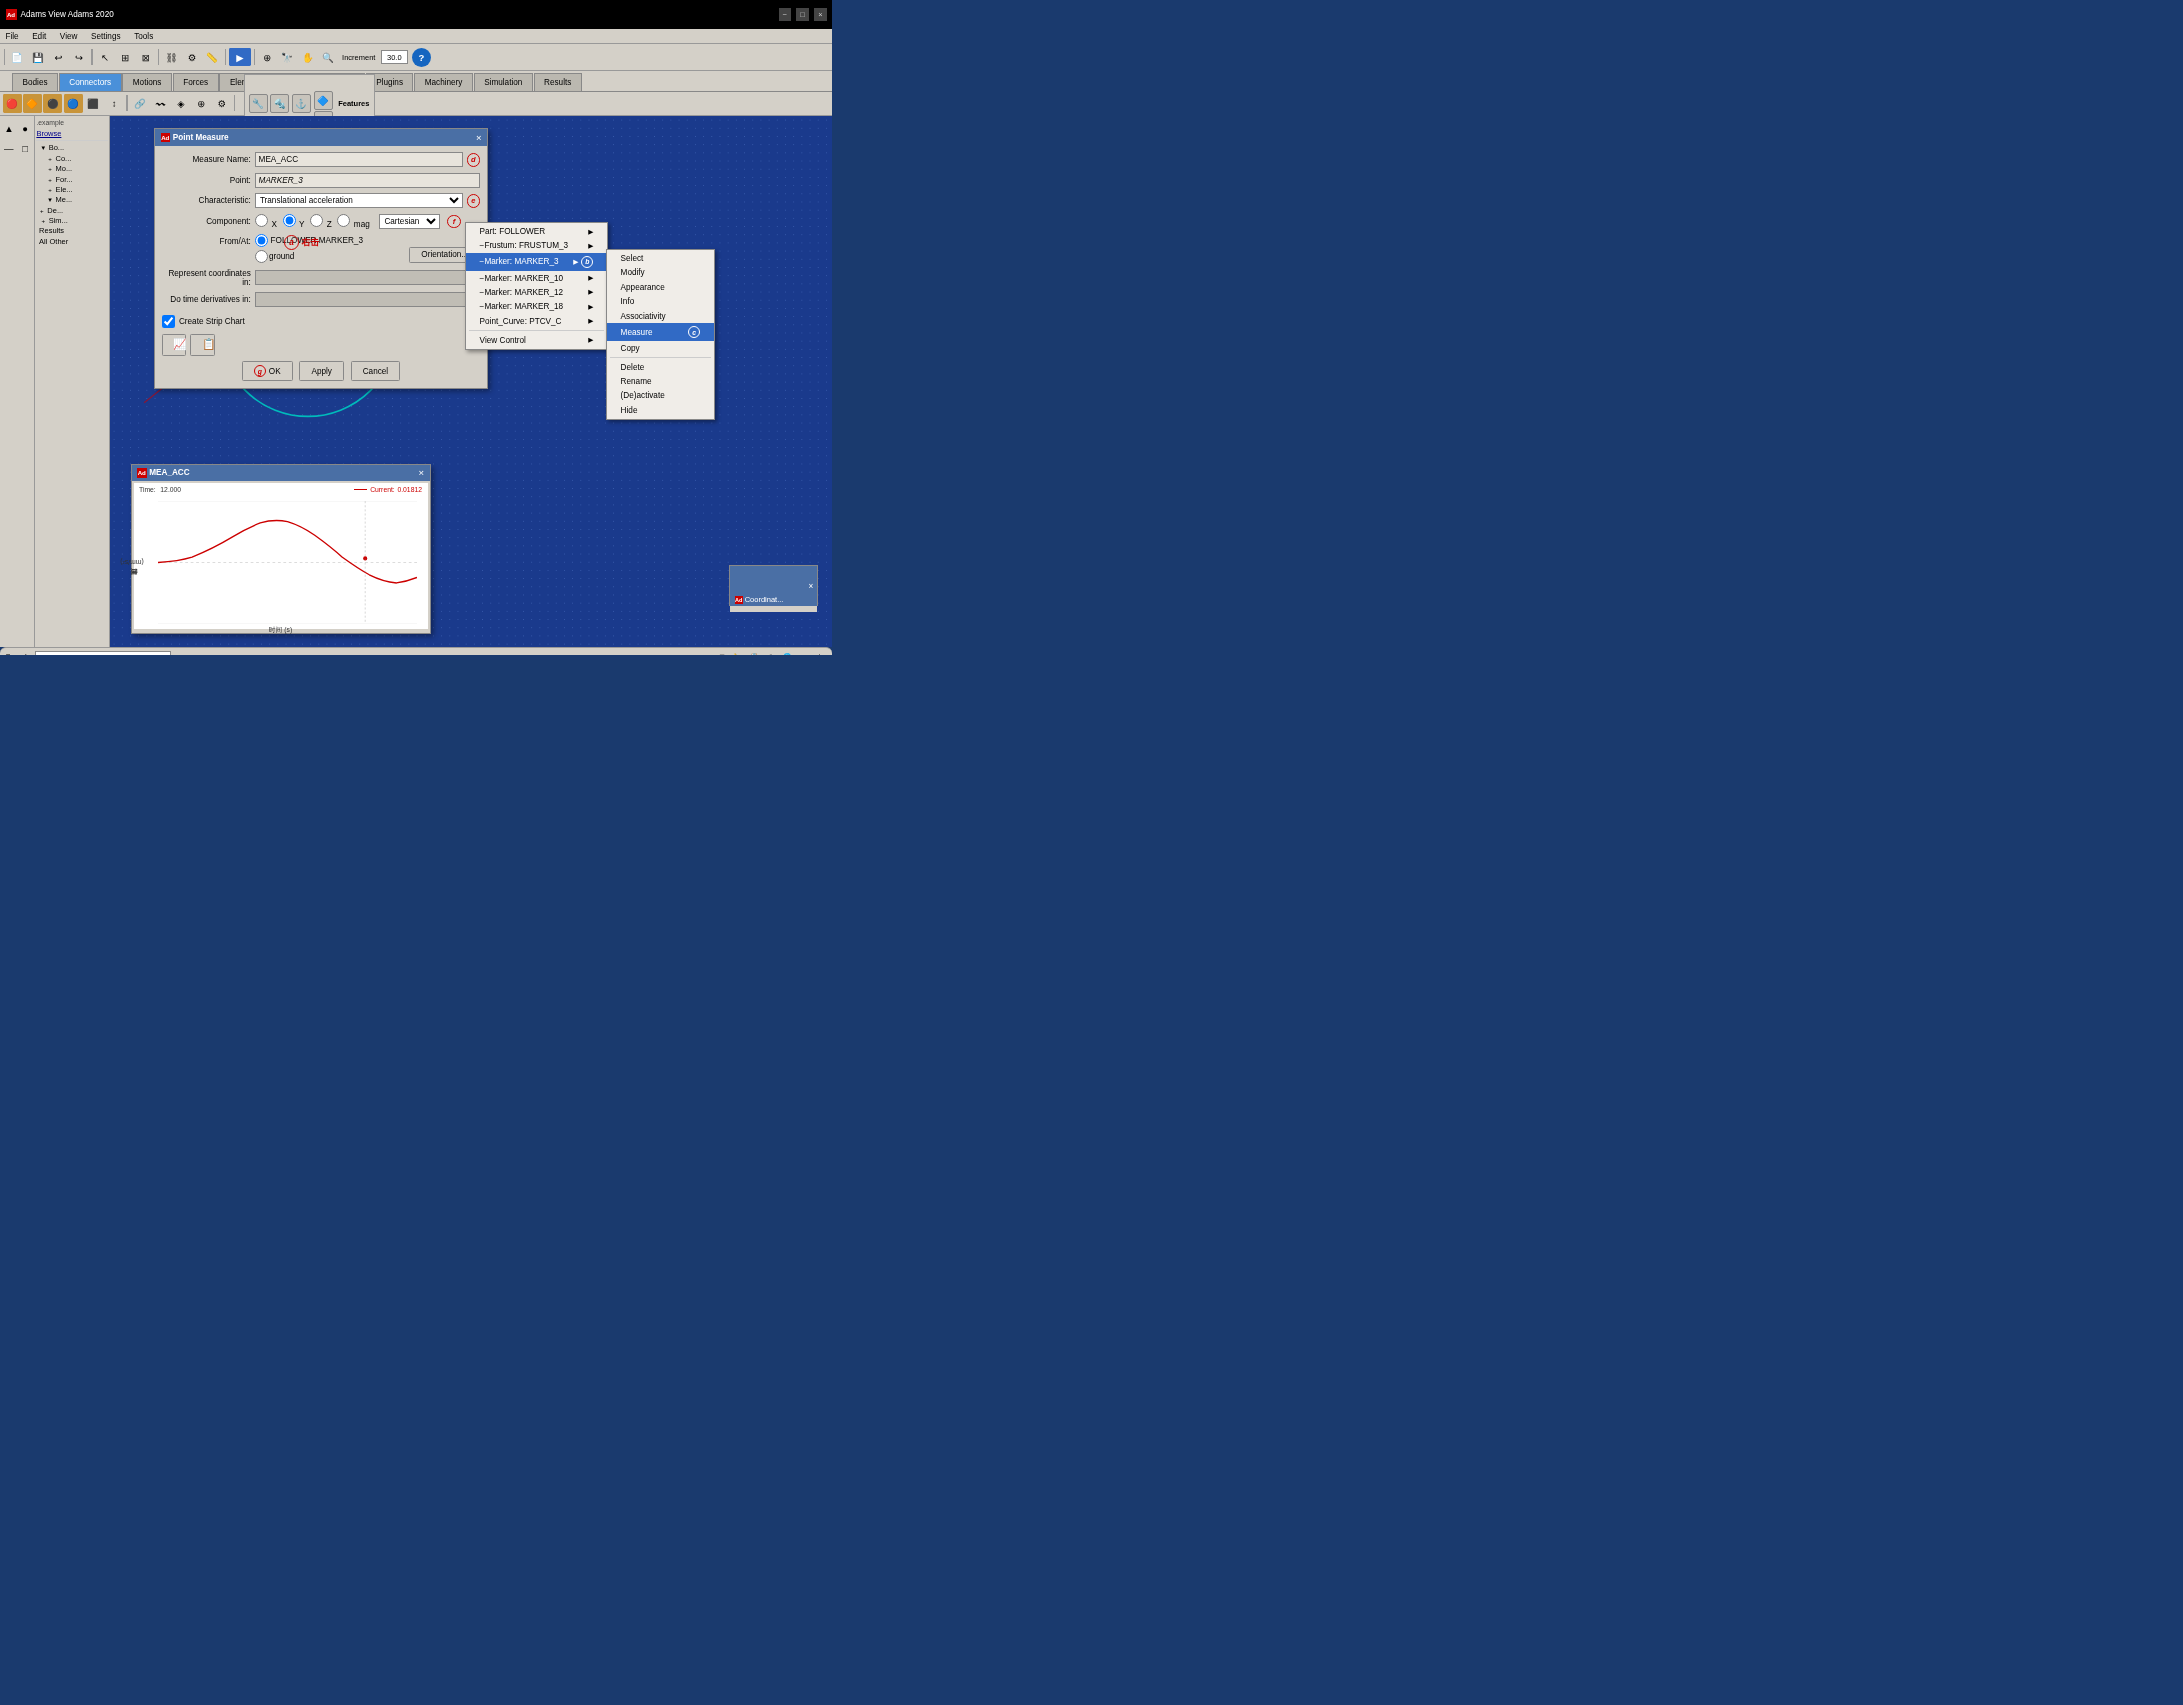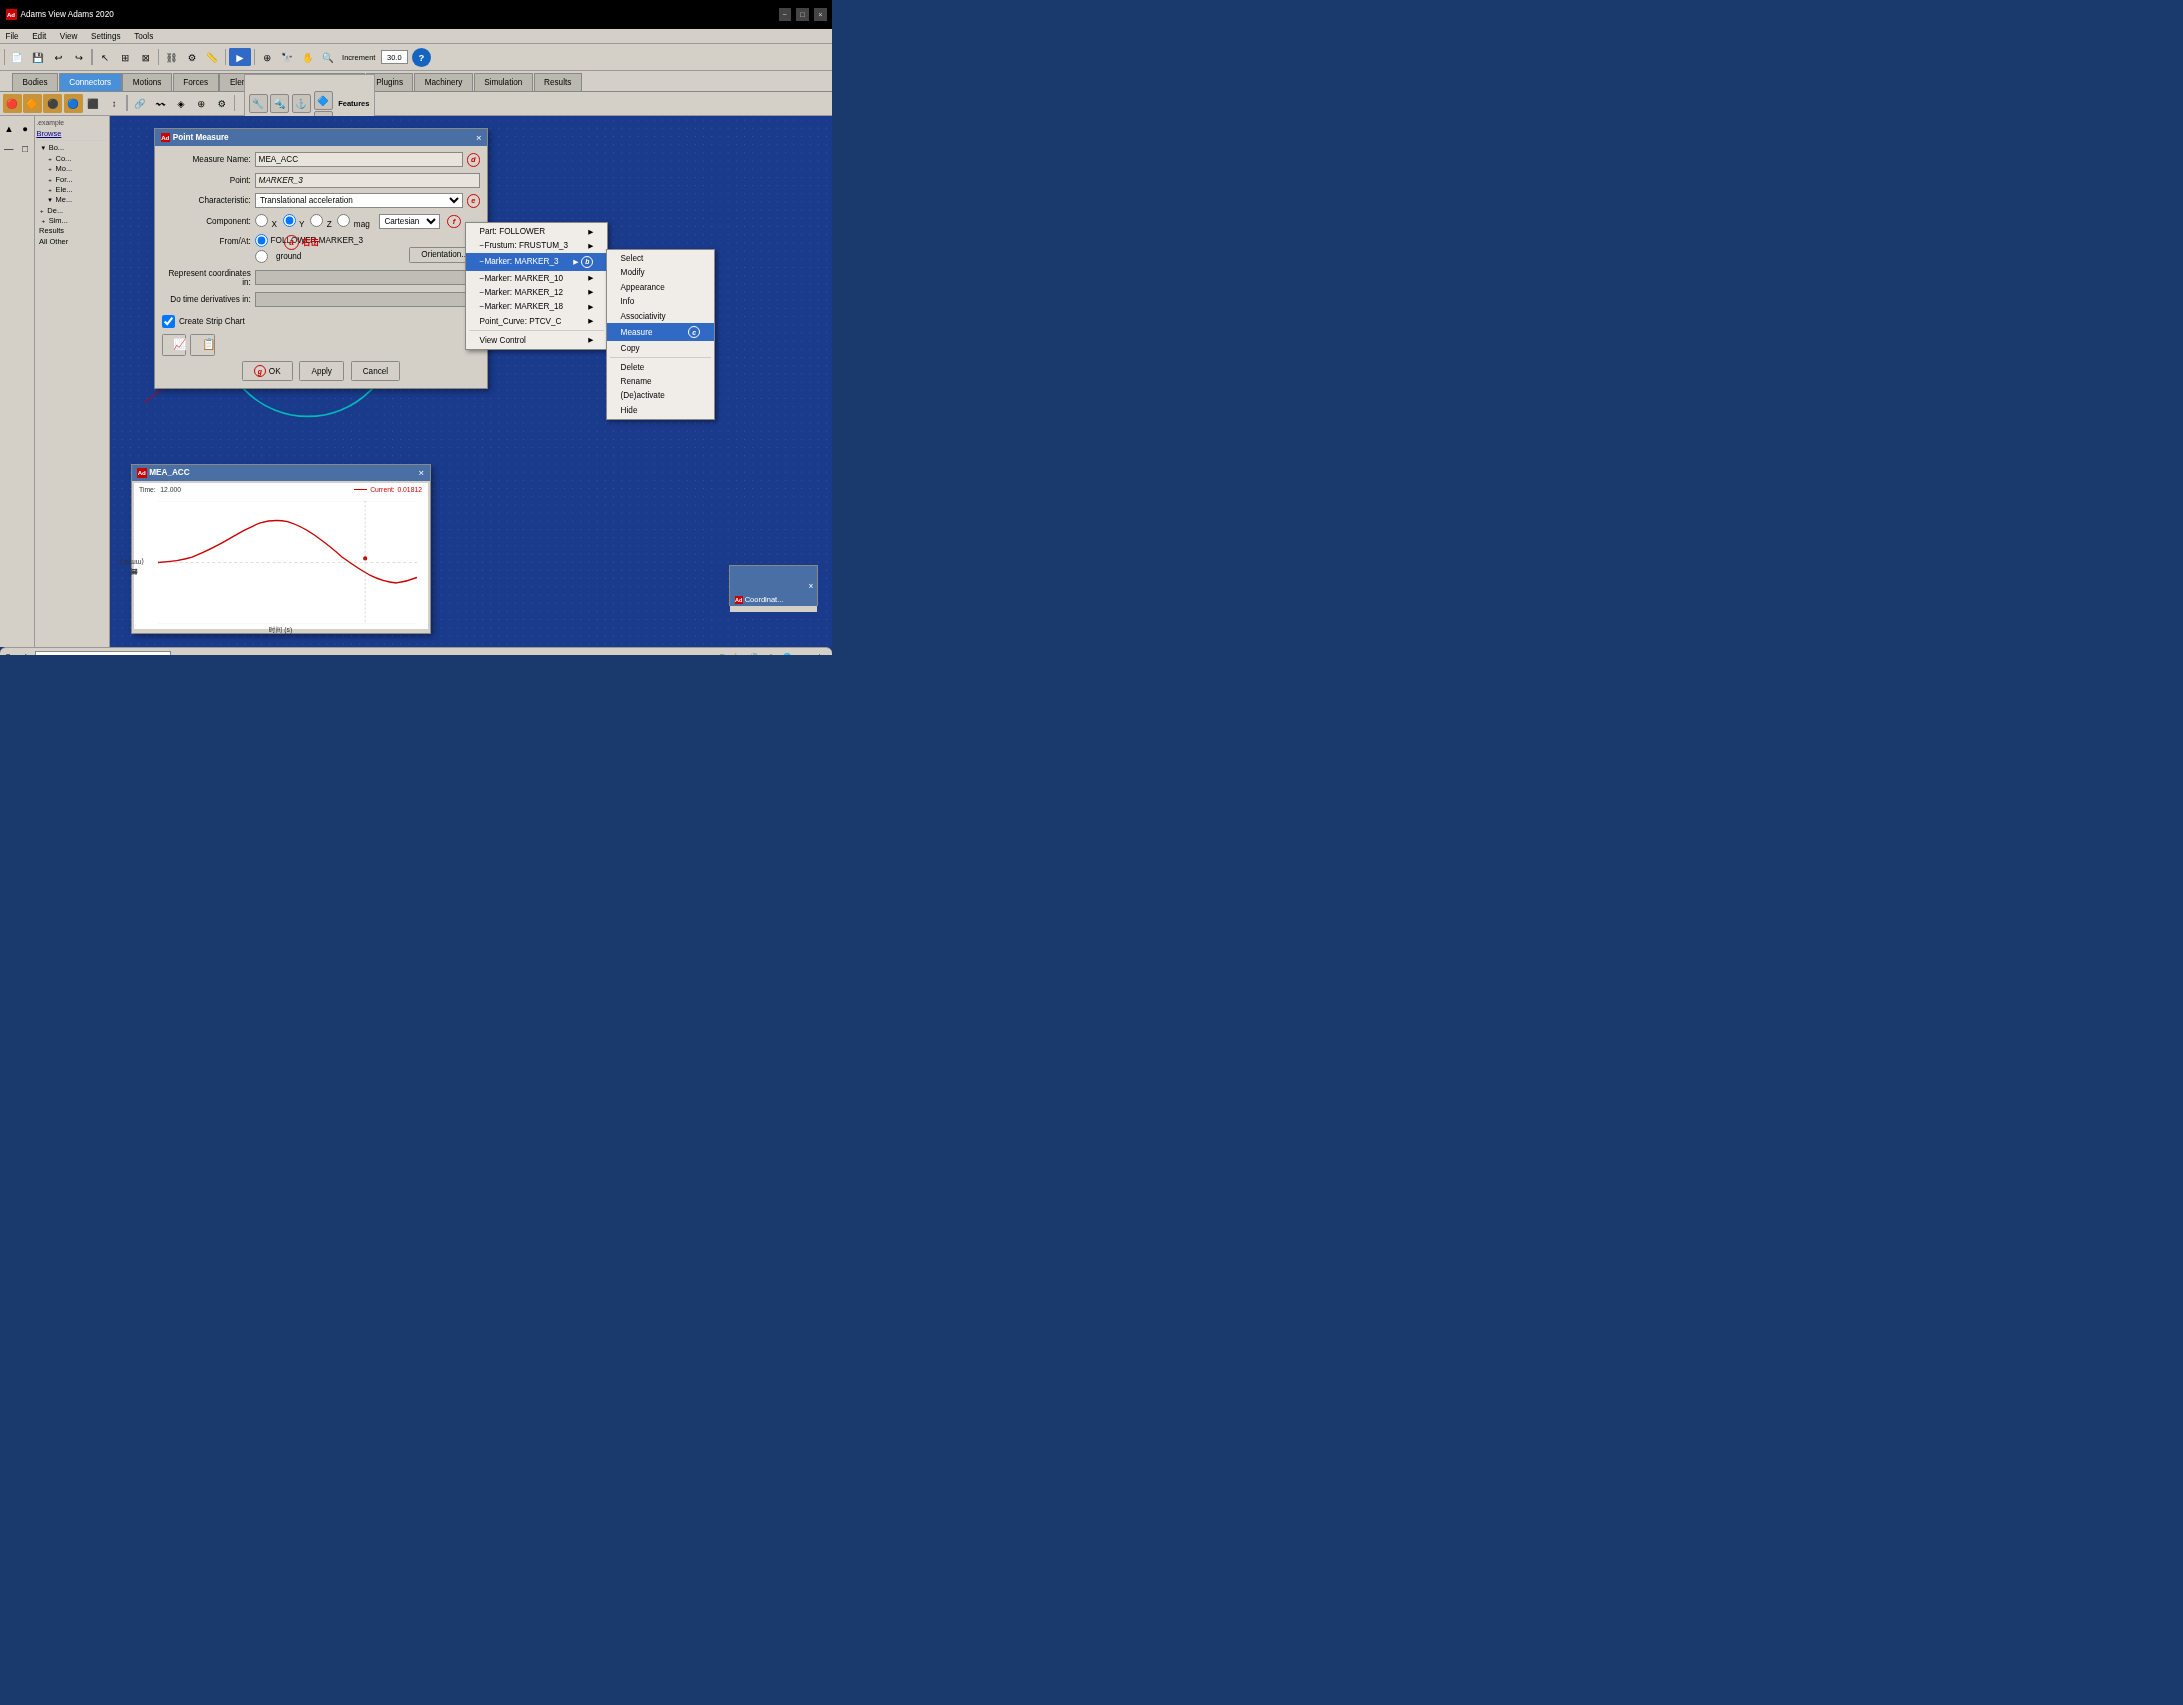--- a/index.html
+++ b/index.html
@@ -313,21 +313,21 @@
             <div class="annotation" style="position:relative;top:0;left:0;width:13.6px;height:13.6px;font-size:7.5px;margin-left:2.7px;">f</div>
           </div>
 
           <div class="dialog-row" style="align-items:flex-start;">
             <span class="dialog-label" style="margin-top:2.7px;">From/At:</span>
             <div style="flex:1;">
               <label style="display:flex;align-items:center;gap:2.7px;font-size:8.2px;margin-bottom:2.7px;">
                 <input type="radio" name="fromat" checked="" style="">
                 <span>FOLLOWER.MARKER_3</span>
               </label>
-              <label style="display:flex;align-items:center;gap:8px;font-size:8.2px;">
+              <label style="display:flex;align-items:center;gap:1px;font-size:8.2px;">
                 <input type="radio" name="fromat" style="">
                 <span>ground</span>
               </label>
             </div>
             <button class="dialog-btn" style="align-self:flex-end;">Orientation...</button>
           </div>
 
           <div class="dialog-row">
             <span class="dialog-label">Represent coordinates in:</span>
             <input type="text" class="dialog-input" style="flex: 1 1 0%; background: rgb(192, 189, 181);">

